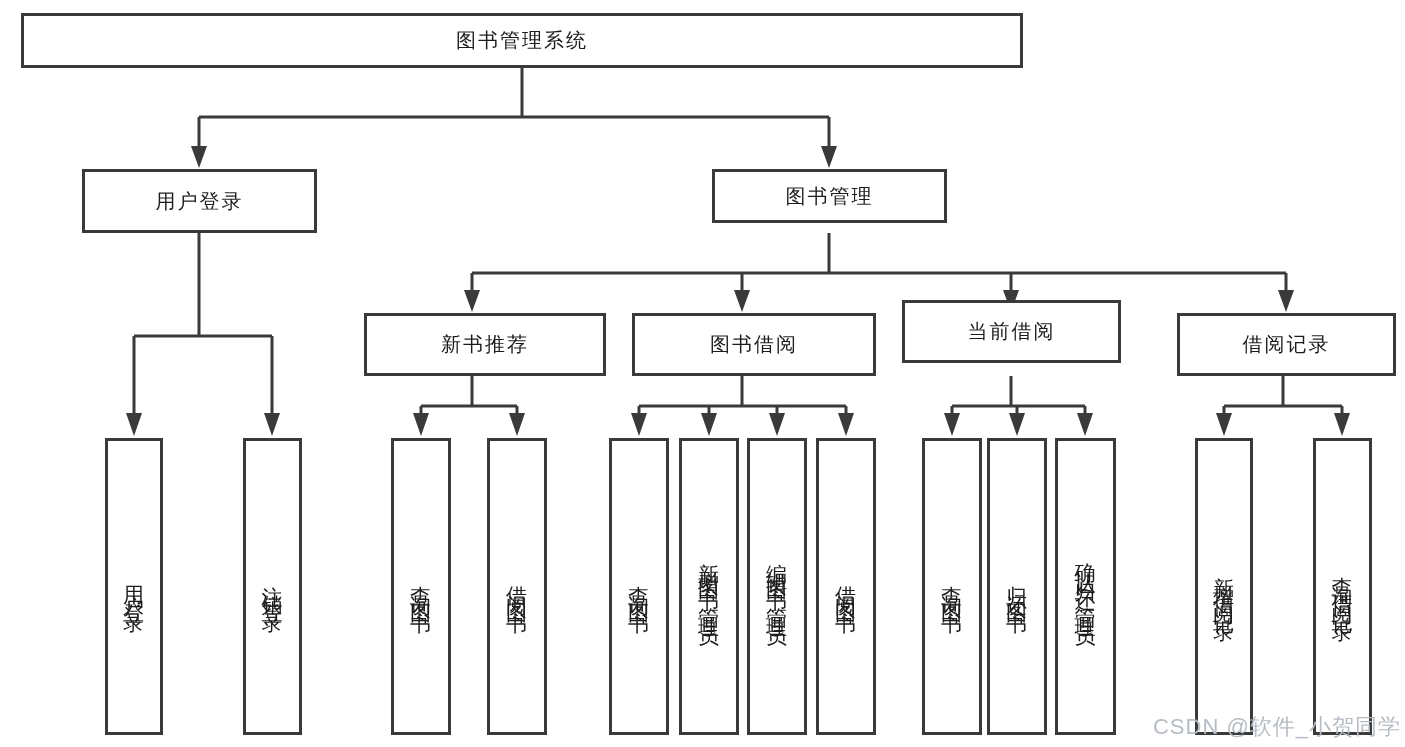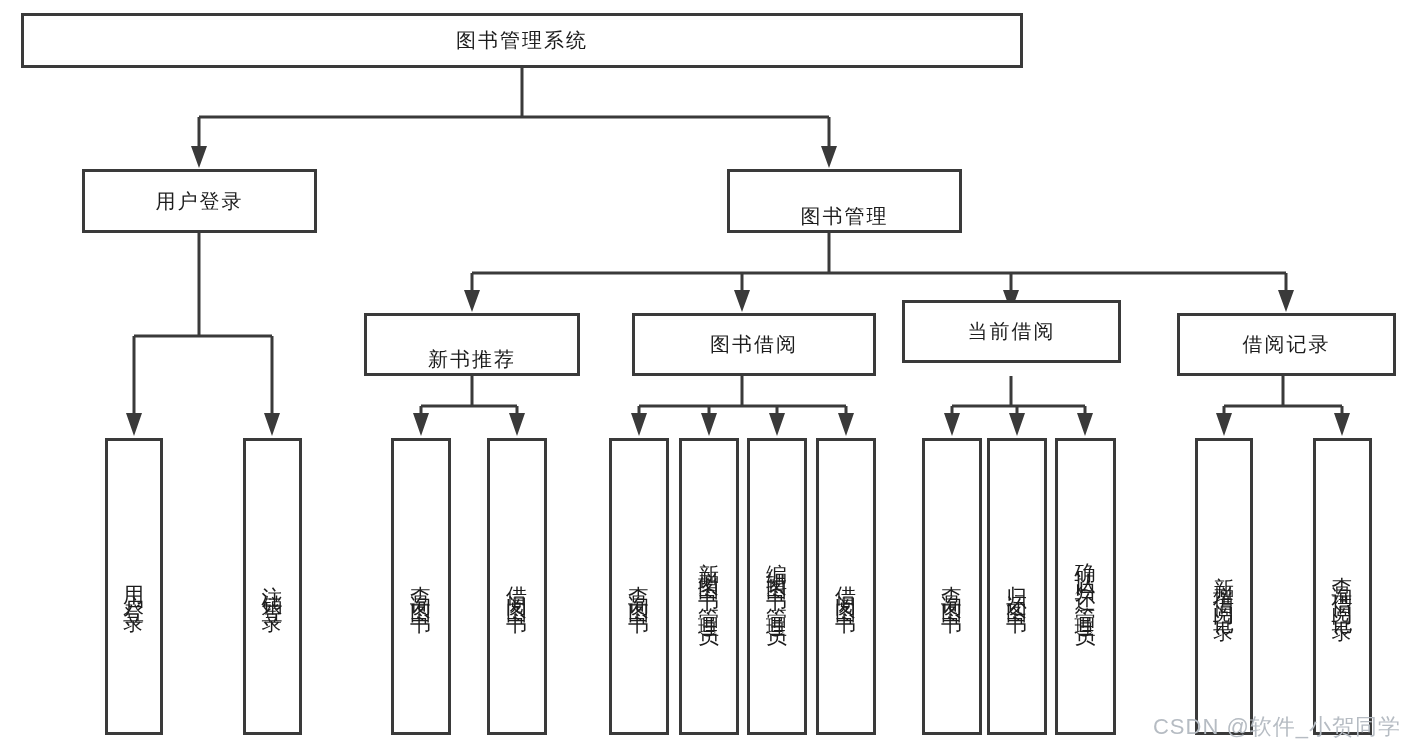--- a/index.html
+++ b/index.html
@@ -46,23 +46,23 @@
     text-orientation: mixed;
     font-size: 21px;
     letter-spacing: 9px;
     white-space: normal;
     line-height: 1;
   }
   
   .n-root  { left: 21px;   top: 13px;  width: 1002px; height: 55px; }
   
   .n-l2a   { left: 82px;   top: 169px; width: 235px;  height: 64px; }
-  .n-l2b   { left: 727px;  top: 169px; width: 235px;  height: 64px; align-items: flex-end; }
+  .n-l2b   { left: 712px;  top: 169px; width: 235px;  height: 54px; }
   
-  .n-l3a   { left: 364px;  top: 313px; width: 216px;  height: 63px; align-items: flex-end; }
+  .n-l3a   { left: 364px;  top: 313px; width: 242px;  height: 63px; }
   .n-l3b   { left: 632px;  top: 313px; width: 244px;  height: 63px; }
   .n-l3c   { left: 902px;  top: 300px; width: 219px;  height: 63px; }
   .n-l3d   { left: 1177px; top: 313px; width: 219px;  height: 63px; }
   
   .vnode   { top: 438px; height: 297px; }
   .n-a1 { left: 105px;  width: 58px; }
   .n-a2 { left: 243px;  width: 59px; }
   .n-b1 { left: 391px;  width: 60px; }
   .n-b2 { left: 487px;  width: 60px; }
   .n-c1 { left: 609px;  width: 60px; }

